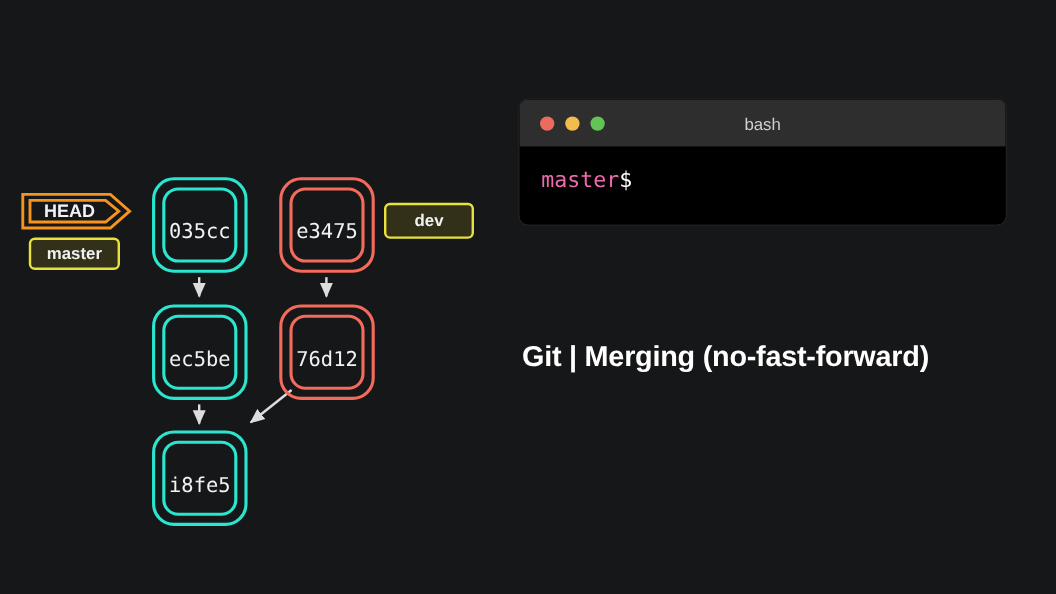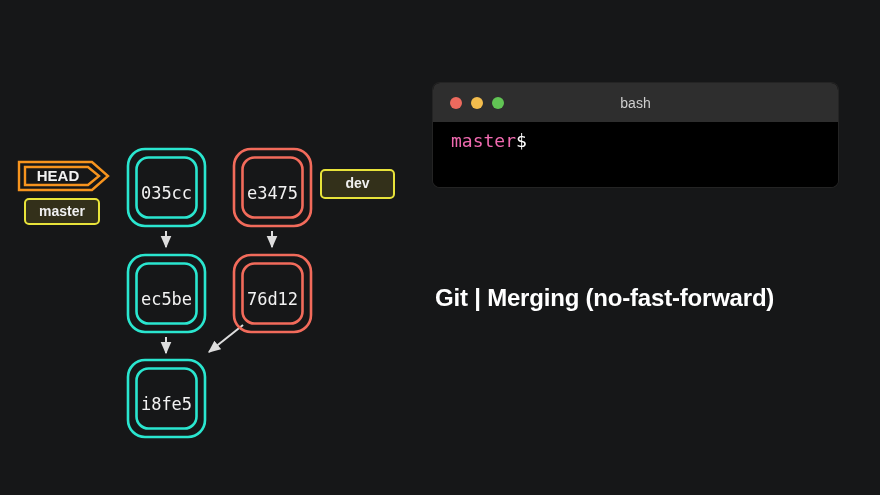--- a/index.html
+++ b/index.html
@@ -43,21 +43,21 @@
   .dot{width:12px;height:12px;border-radius:50%;}
   .dot.red{background:#ed6a5e;}
   .dot.yellow{background:#f3bd4d;}
   .dot.green{background:#61c454;}
   #term-title{
     position:absolute;left:0;right:0;text-align:center;
     color:#cfcfcf;font-size:14px;font-family:"Liberation Sans",sans-serif;
     pointer-events:none;
   }
   #term-body{
-    background:#000;height:65px;padding:8px 0 0 18px;box-sizing:border-box;
+    background:#000;height:65px;padding:18px 0 0 18px;box-sizing:border-box;
     font-family:"DejaVu Sans Mono","Liberation Mono",monospace;font-size:18px;
   }
   .ps1-branch{color:#f06ab0;}
   .ps1-sigil{color:#ffffff;}
 
   
   #heading{
     position:absolute;left:435px;top:243px;width:420px;
     color:#ffffff;font-size:24px;font-weight:bold;letter-spacing:-0.2px;margin-top:41px;
   }

